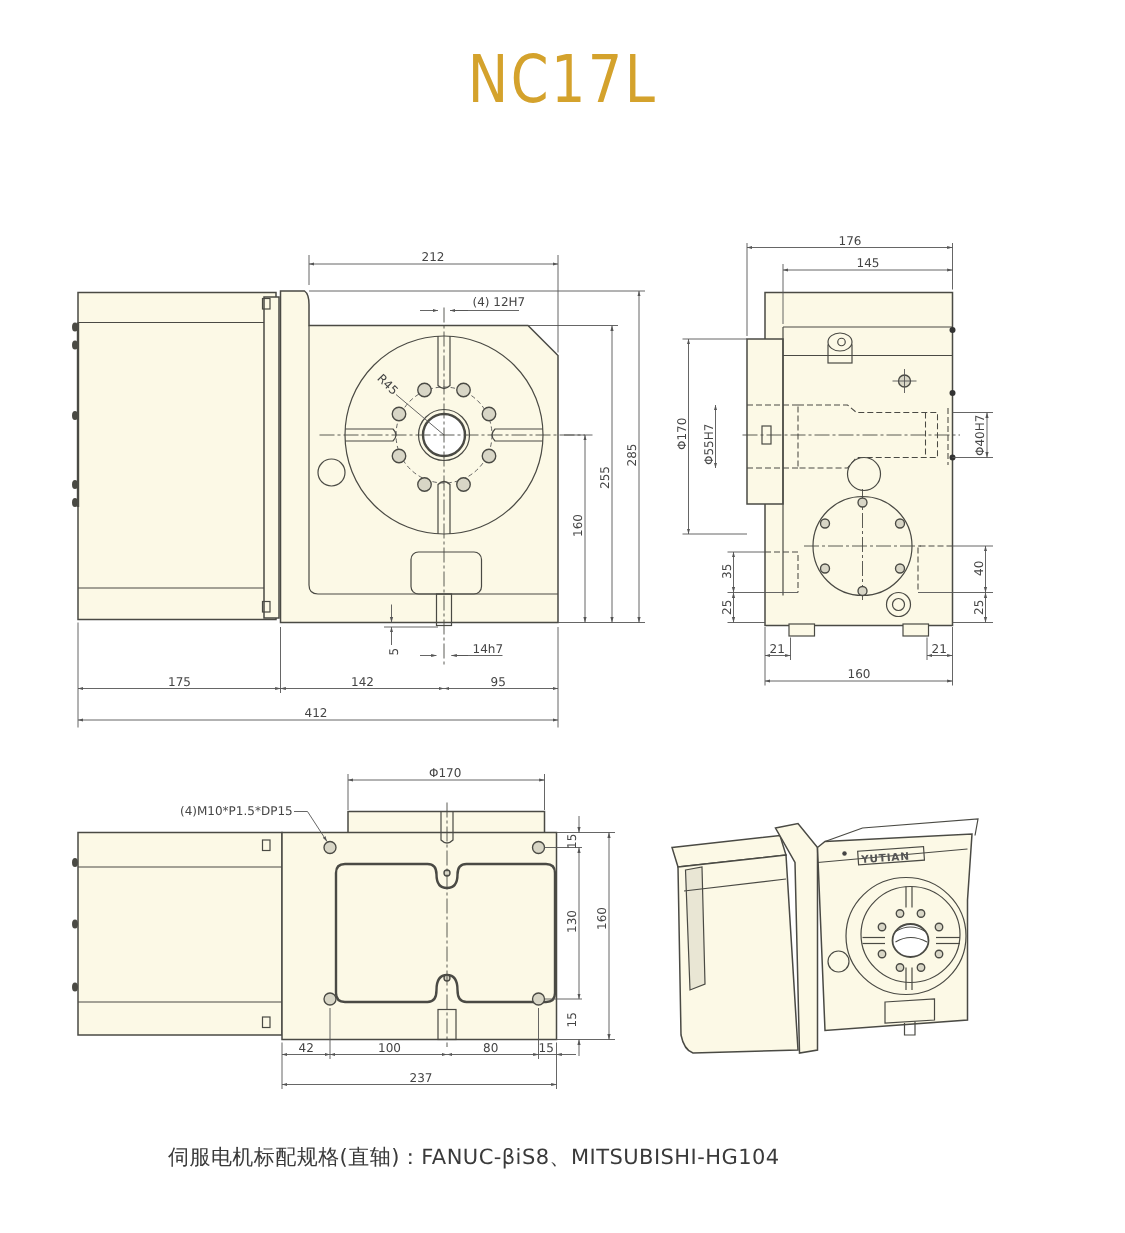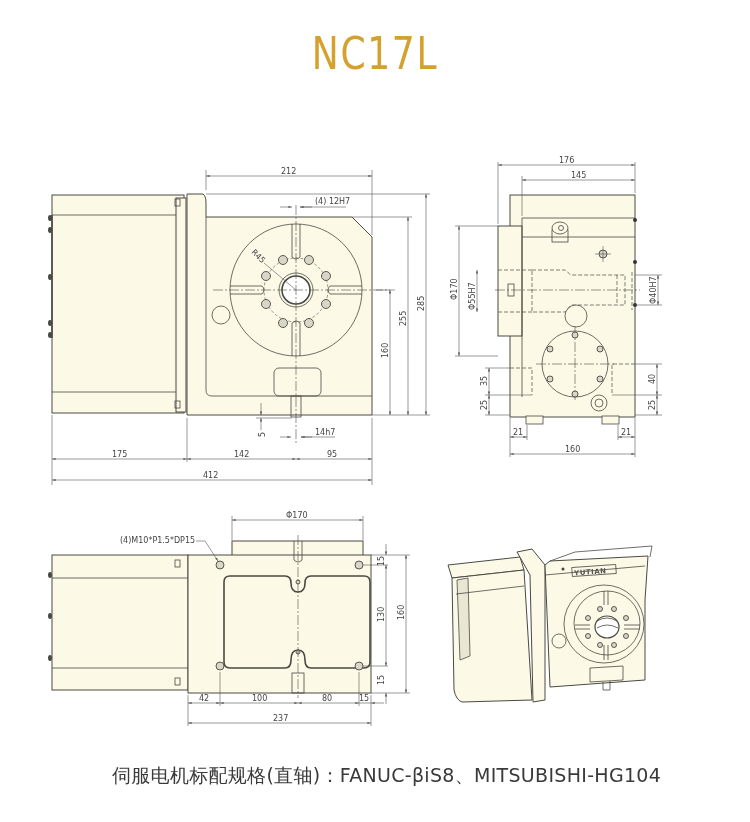--- a/index.html
+++ b/index.html
@@ -1,19 +1,19 @@
 <!DOCTYPE html>
 <html><head>
 <meta charset="utf-8">
 <style>
   html, body { margin:0; padding:0; background:#ffffff; }
   body { width:750px; height:822px; position:relative; overflow:hidden; font-family:"Liberation Sans", sans-serif; }
   .title { position:absolute; left:0; top:28px; width:750px; text-align:center; font-family:"DejaVu Sans", sans-serif; font-size:44px; color:#d4a22c; letter-spacing:2px; transform:scaleX(0.82); }
   svg { position:absolute; left:0; top:0; }
-  .caption { position:absolute; left:112px; top:763px; font-family:"DejaVu Sans", sans-serif; font-size:19px; color:#3a3a3a; letter-spacing:0.3px; white-space:nowrap; }
+  .caption { position:absolute; left:112px; top:763px; font-family:"DejaVu Sans", sans-serif; font-size:14px; color:#3a3a3a; letter-spacing:0.3px; white-space:nowrap; }
   .dim { font-family:"DejaVu Sans", sans-serif; font-size:8px; fill:#444; }
   .body { fill:#fcf9e6; stroke:#4a4a44; stroke-width:1; }
   .ln { stroke:#4a4a44; stroke-width:0.8; fill:none; }
   .dl { stroke:#555; stroke-width:0.6; fill:none; }
   .cl { stroke:#4a4a44; stroke-width:0.6; fill:none; stroke-dasharray:10 2 2 2; }
   .hid { stroke:#4a4a44; stroke-width:0.7; fill:none; stroke-dasharray:4 2; }
   .bolt { fill:#d8d6c6; stroke:#4a4a44; stroke-width:0.9; }
 </style>
 </head>
 <body>

